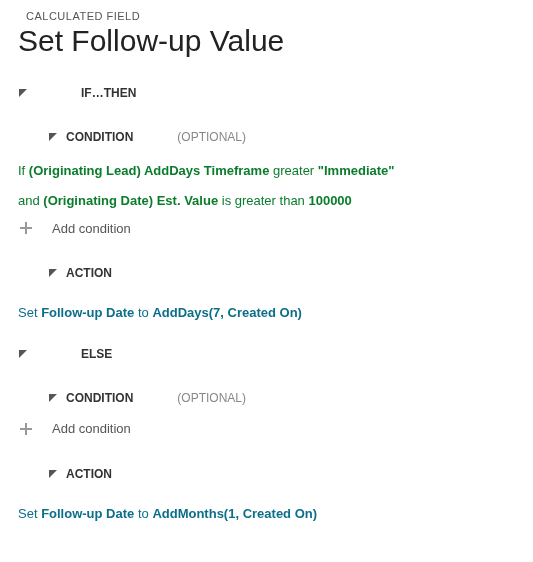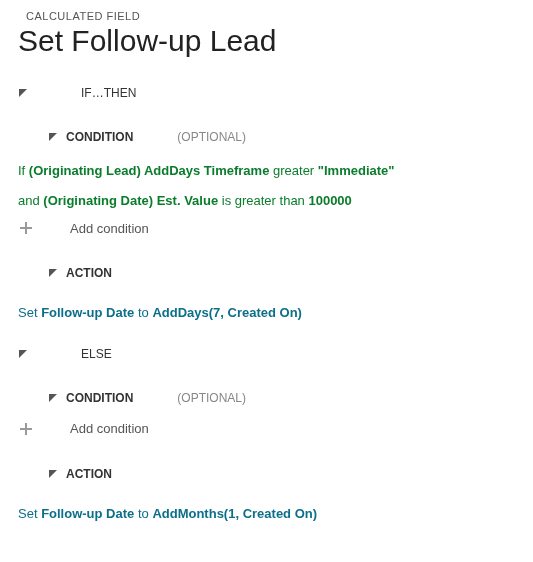--- a/index.html
+++ b/index.html
@@ -63,42 +63,42 @@
   .action-line {
     font-size: 13px;
     margin: 18px 0 0 0;
     line-height: 1.4;
   }
   .teal { color: #0b6f8a; }
   .teal-bold { color: #0b6f8a; font-weight: 700; }
   .add-row {
     display: flex;
     align-items: center;
-    gap: 36px;
+    gap: 18px;
     margin: 10px 0 6px 0;
   }
   .plus-icon {
     width: 16px; height: 16px;
     display: inline-flex;
     align-items: center;
     justify-content: center;
     color: #999;
   }
   .add-text {
     font-size: 13px;
     color: #555;
   }
   .block-spacer { height: 18px; }
-  .bold { font-weight: 400; padding-left: 45px; }
+  .bold { font-weight: 700; padding-left: 45px; }
 </style>
 </head>
 <body>
 
 <div class="eyebrow">CALCULATED FIELD</div>
-<div class="page-title">Set Follow-up Lead</div>
+<div class="page-title">Set Follow-up Value</div>
 
 <div class="row indent-1">
   <span class="triangle">
     <svg width="10" height="10" viewBox="0 0 10 10">
         <polygon points="1,1 9,1 1,9" fill="#555"></polygon>
       </svg>
   </span>
   <span class="section-label bold">IF…THEN</span>
 </div>
 

